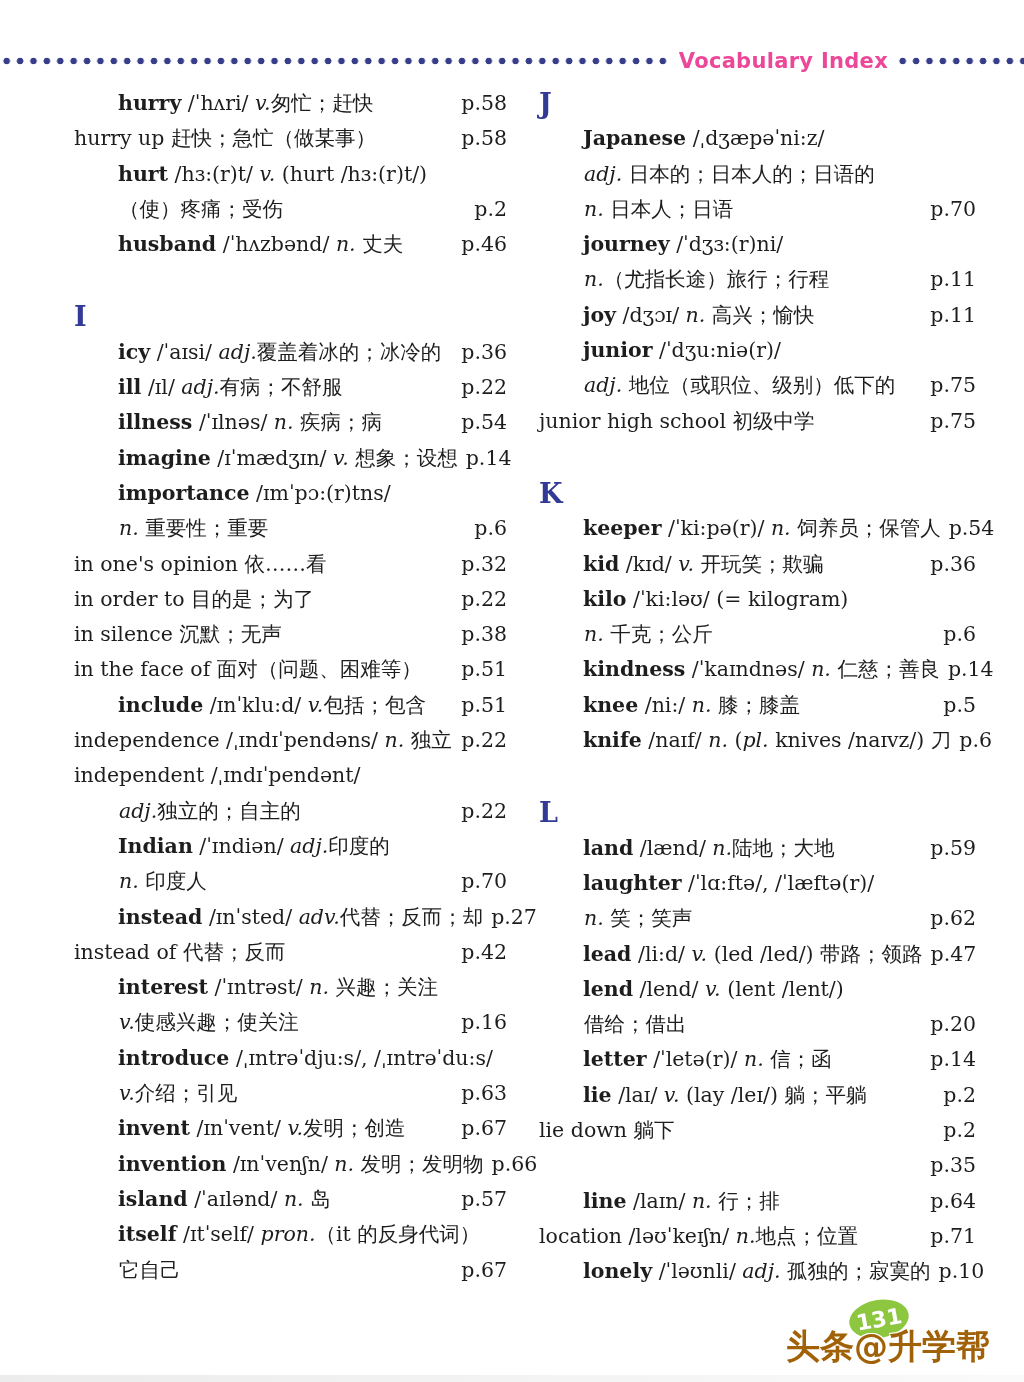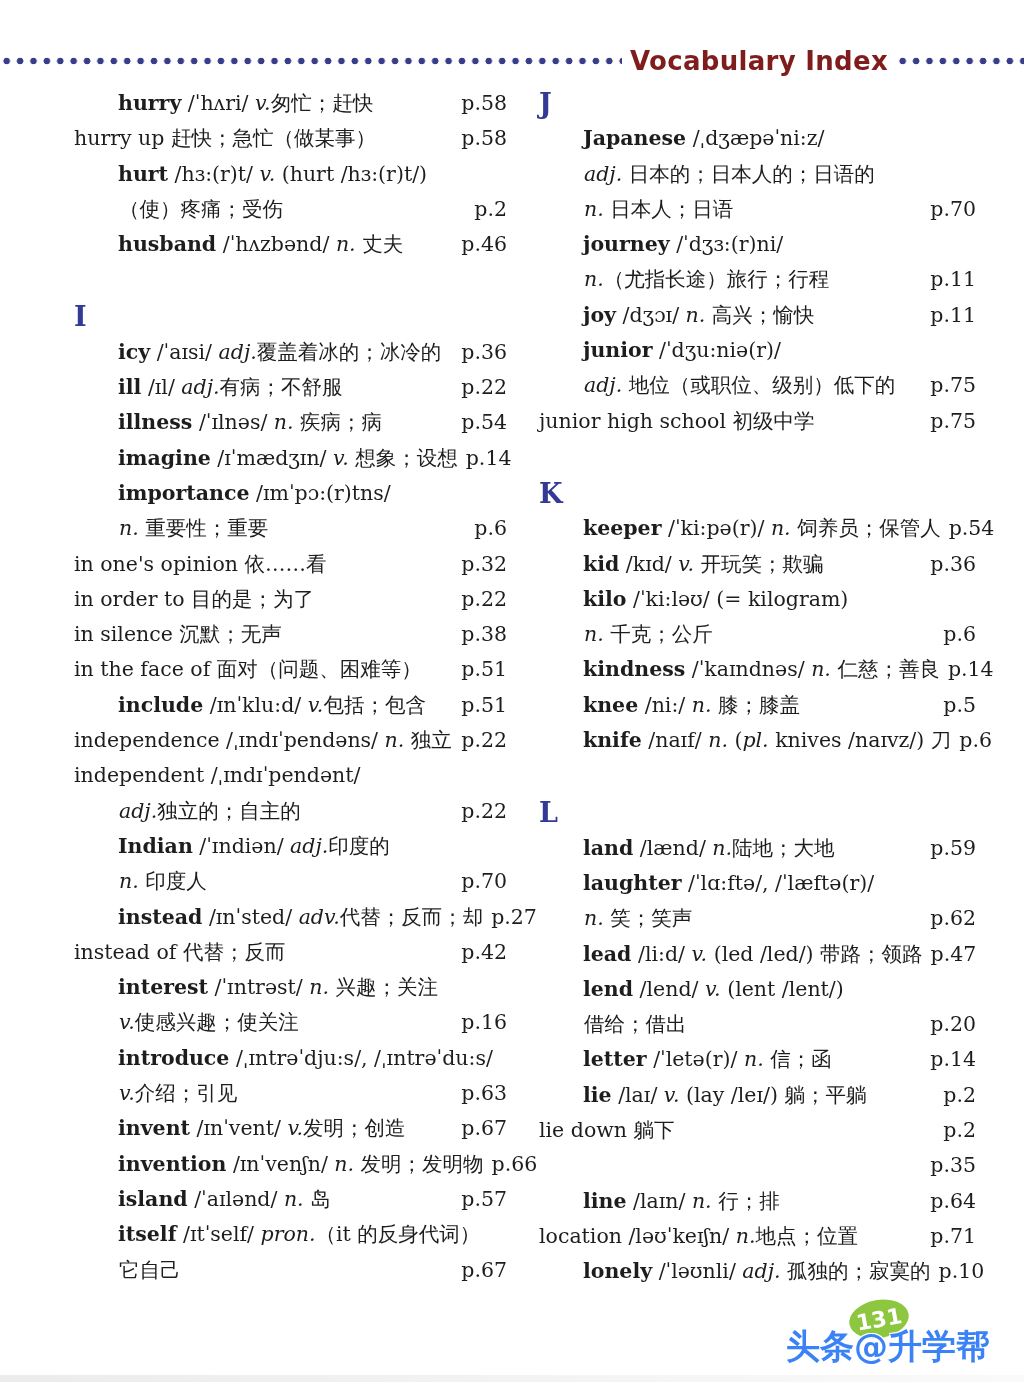--- a/index.html
+++ b/index.html
@@ -20,21 +20,21 @@
     height:8px;
     background-image:radial-gradient(circle,#383d8a 3.1px,transparent 3.6px);
     background-size:13.4px 8px;
     background-repeat:repeat-x;
     background-position:0 50%;
   }
   .dots-left{flex:1;}
   .dots-right{width:128px;}
   .header-title{
     font-family:"DejaVu Sans","Liberation Sans",sans-serif;
-    font-weight:bold;font-size:26px;color:#7f1d1d;
+    font-weight:bold;font-size:21px;color:#ec4899;
     margin:0 8px;letter-spacing:.3px;white-space:nowrap;
   }
   
   .col{position:absolute;top:86px;}
   .col-left{left:74px;width:433px;}
   .col-right{left:539px;width:437px;}
   .row{
     display:flex;align-items:baseline;
     height:35.3px;font-size:20.5px;line-height:35.3px;
     white-space:nowrap;
@@ -55,21 +55,21 @@
     background:#8dc63f;
     transform:rotate(-10deg);
     display:flex;align-items:center;justify-content:center;
     color:#ffffff;font-family:"DejaVu Sans","Liberation Sans",sans-serif;
     font-weight:bold;font-size:22px;
     z-index:1;
   }
   .watermark{
     position:absolute;left:786px;top:1324px;
     font-family:"DejaVu Sans","Liberation Sans",sans-serif;
-    font-weight:bold;font-size:34px;color:#3b82f6;
+    font-weight:bold;font-size:34px;color:#a16207;
     text-shadow:1px 1px 0 #fff,-1px -1px 0 #fff,1px -1px 0 #fff,-1px 1px 0 #fff;
     white-space:nowrap;z-index:2;
   }
   .bottom-shade{
     position:absolute;bottom:0;left:0;right:0;height:7px;
     background:linear-gradient(to right,#dcdcdc,#f6f6f6);
     opacity:.55;
   }
 </style>
 </head>

